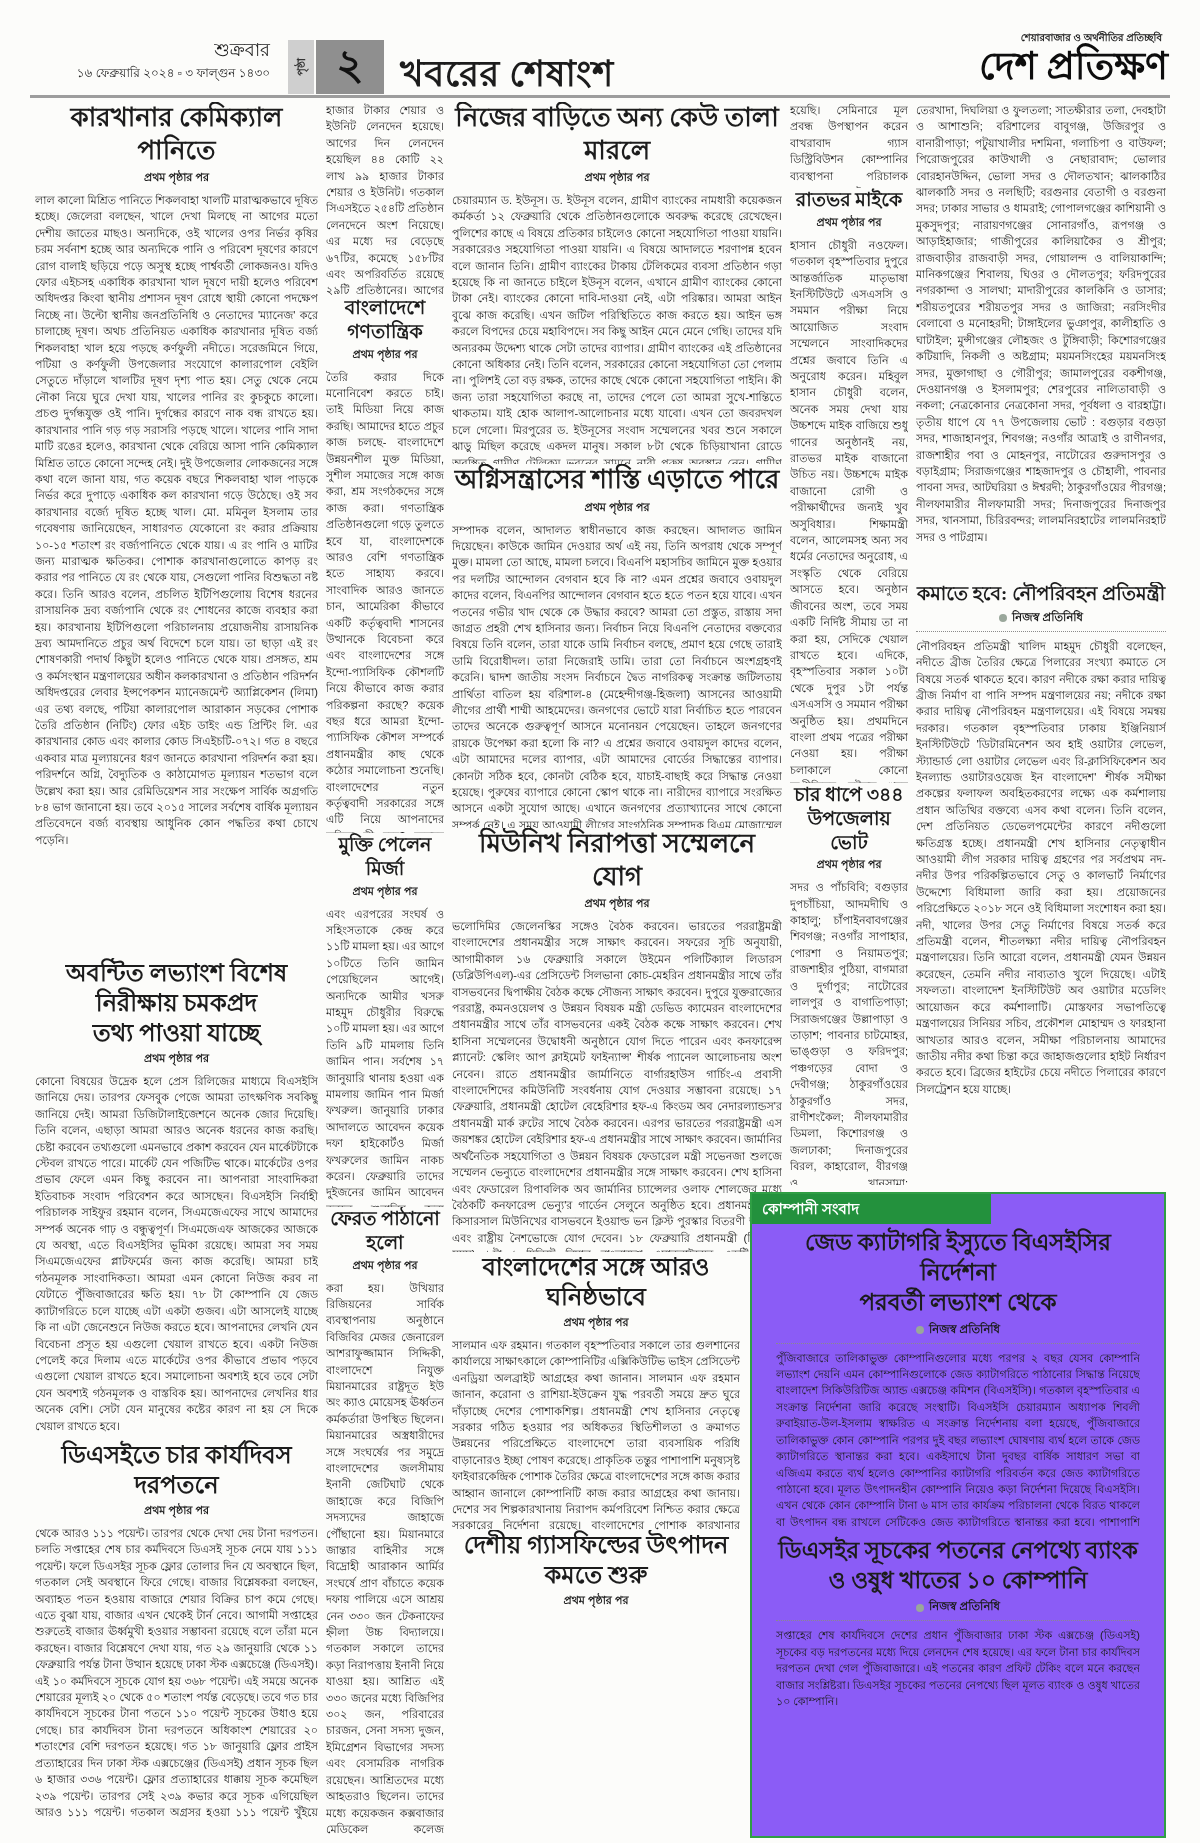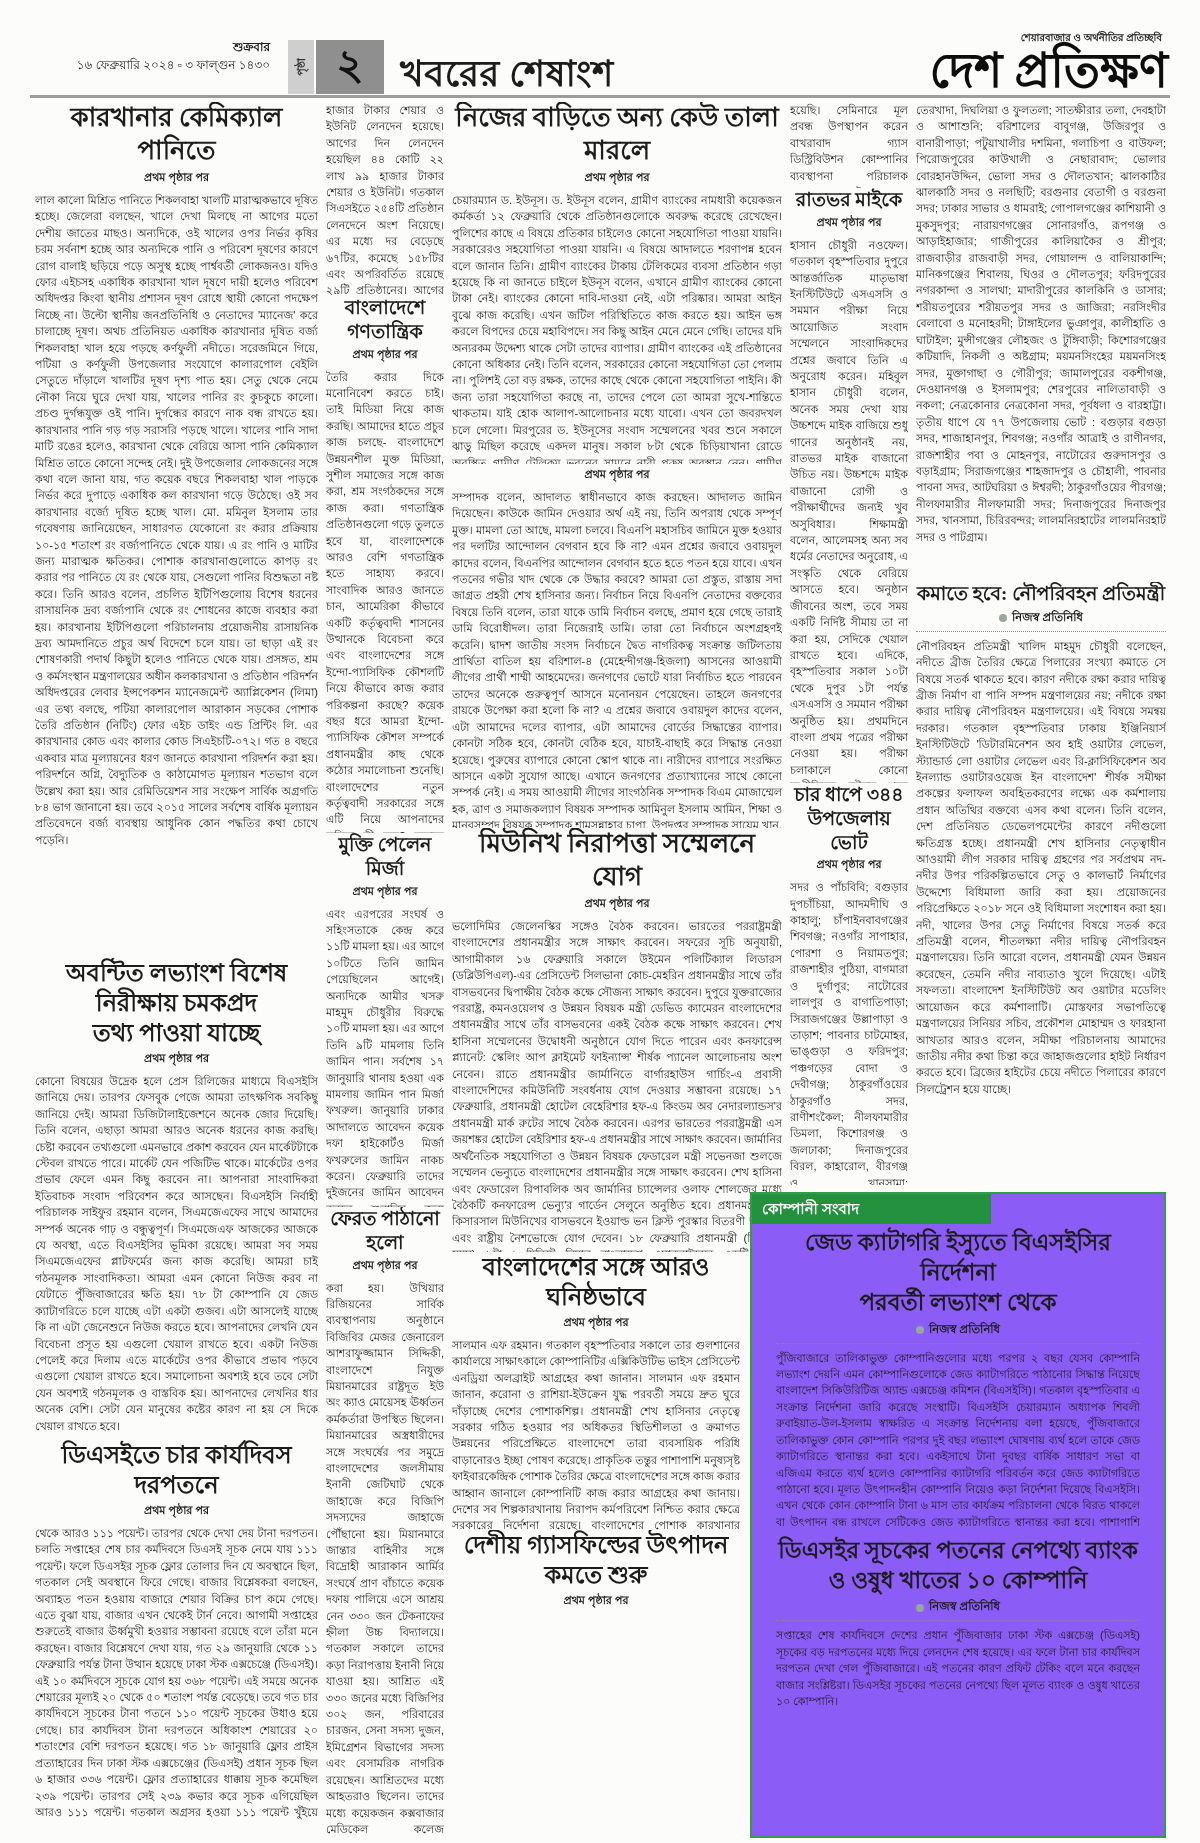--- a/index.html
+++ b/index.html
@@ -1,29 +1,29 @@
 <!DOCTYPE html>
 <html lang="bn"><head>
 <meta charset="utf-8">
 <style>
   html,body{margin:0;padding:0;}
   body{background:#e8e8e8;font-family:"Liberation Sans","DejaVu Sans",sans-serif;}
   #page{position:relative;width:1200px;height:1843px;background:#fcfcfa;margin:0 auto;overflow:hidden;color:#1c1c1c;}
   
   .date-block{position:absolute;left:30px;top:40px;width:240px;text-align:right;}
-  .weekday{font-weight:700;font-size:12px;line-height:1.2;}
+  .weekday{font-weight:400;font-size:18px;line-height:1.2;}
   .dateline{font-size:12px;margin-top:2px;color:#222;}
   .page-word-box{position:absolute;left:288px;top:40px;width:26px;height:54px;background:#cfcfcf;display:flex;align-items:center;justify-content:center;}
   .page-word-box span{writing-mode:vertical-rl;transform:rotate(180deg);font-size:11px;font-weight:700;color:#333;}
   .page-num-box{position:absolute;left:316px;top:40px;width:68px;height:54px;background:#8f8f8f;display:flex;align-items:center;justify-content:center;}
   .page-num-box span{font-size:42px;font-weight:800;color:#111;font-family:"Liberation Serif","DejaVu Serif",serif;}
   .section-title{position:absolute;left:400px;top:46px;font-size:36px;font-weight:800;letter-spacing:0.5px;font-family:"Liberation Serif","DejaVu Serif",serif;}
   .masthead{position:absolute;right:32px;top:30px;text-align:right;}
   .masthead .tagline{font-size:10px;font-weight:700;color:#222;margin-right:6px;}
-  .masthead .mast-title{font-size:48px;font-weight:900;line-height:1.0;font-family:"Liberation Serif","DejaVu Serif",serif;color:#0d0d0d;}
+  .masthead .mast-title{font-size:38px;font-weight:900;line-height:1.0;font-family:"Liberation Serif","DejaVu Serif",serif;color:#0d0d0d;}
   .top-rule{position:absolute;left:30px;right:30px;top:95px;height:3px;background:#9d9d9d;}
   
   .col{position:absolute;top:102px;}
   #colA{left:35px;width:283px;}
   #colB{left:326px;width:118px;}
   #colC{left:452px;width:330px;}
   #colD{left:790px;width:118px;}
   #colE{left:916px;width:250px;}
   .art{overflow:hidden;}
   .t-big{font-size:26px;font-weight:800;text-align:center;line-height:1.25;font-family:"Liberation Serif","DejaVu Serif",serif;}
@@ -100,20 +100,21 @@
     </div>
   </div>
 
   <div class="col" id="colC">
     <div class="art" style="height:362px;">
       <div class="t-big">নিজের বাড়িতে অন্য কেউ তালা মারলে</div>
       <div class="sub">প্রথম পৃষ্ঠার পর</div>
       <div class="body">চেয়ারম্যান ড. ইউনূস। ড. ইউনূস বলেন, গ্রামীণ ব্যাংকের নামধারী কয়েকজন কর্মকর্তা ১২ ফেব্রুয়ারি থেকে প্রতিষ্ঠানগুলোকে অবরুদ্ধ করেছে রেখেছেন। পুলিশের কাছে এ বিষয়ে প্রতিকার চাইলেও কোনো সহযোগিতা পাওয়া যায়নি। সরকারেরও সহযোগিতা পাওয়া যায়নি। এ বিষয়ে আদালতে শরণাপন্ন হবেন বলে জানান তিনি। গ্রামীণ ব্যাংকের টাকায় টেলিকমের ব্যবসা প্রতিষ্ঠান গড়া হয়েছে কি না জানতে চাইলে ইউনূস বলেন, এখানে গ্রামীণ ব্যাংকের কোনো টাকা নেই। ব্যাংকের কোনো দাবি-দাওয়া নেই, এটা পরিষ্কার। আমরা আইন বুঝে কাজ করেছি। এখন জটিল পরিস্থিতিতে কাজ করতে হয়। আইন ভঙ্গ করলে বিপদের চেয়ে মহাবিপদে। সব কিছু আইন মেনে মেনে গেছি। তাদের যদি অন্যরকম উদ্দেশ্য থাকে সেটা তাদের ব্যাপার। গ্রামীণ ব্যাংকের এই প্রতিষ্ঠানের কোনো অধিকার নেই। তিনি বলেন, সরকারের কোনো সহযোগিতা তো পেলাম না। পুলিশই তো বড় রক্ষক, তাদের কাছে থেকে কোনো সহযোগিতা পাইনি। কী জন্য তারা সহযোগিতা করছে না, তাদের পেলে তো আমরা সুখে-শান্তিতে থাকতাম। যাই হোক আলাপ-আলোচনার মধ্যে যাবো। এখন তো জবরদখল চলে গেলো। মিরপুরের ড. ইউনূসের সংবাদ সম্মেলনের খবর শুনে সকালে ঝাড়ু মিছিল করেছে একদল মানুষ। সকাল ৮টা থেকে চিড়িয়াখানা রোডে অবস্থিত গ্রামীণ টেলিকম ভবনের সামনে নারী পুরুষ অবস্থান নেন। গ্রামীণ কমিউনিকেশনের নির্বাহী চেয়ারম্যান নাজনীন বলেন, সকালে এসে দেখি এখানে ঝাড়ু মিছিল হচ্ছে। গেটের সামনে সিটি করপোরেশনের ঝাড়ুদার বসিয়ে দিয়েছে। কাউকে ঢুকতে দিচ্ছে না। আমি একজনকে জিজ্ঞেস করলাম আপনারা কারা, তিনি বললেন আমি যুবলীগ থেকে আসছি। ওপরের নির্দেশনা আছে। আপনারা ঢুকতে পারবেন না। ঝাড়ু মিছিল প্রসঙ্গে ইউনূস বলেন, আমরাও তাদের বিরুদ্ধে অভিযোগ করছি। আমরা তাদের সঙ্গে ছবি তুলতে চেয়েছিলাম। কিন্তু আমি আসার আগে তারা চলে গেছে।</div>
     </div>
     <div class="art" style="height:364px;">
+      <div class="t-big">অগ্নিসন্ত্রাসের শাস্তি এড়াতে পারে</div>
       <div class="sub">প্রথম পৃষ্ঠার পর</div>
       <div class="body">সম্পাদক বলেন, আদালত স্বাধীনভাবে কাজ করছেন। আদালত জামিন দিয়েছেন। কাউকে জামিন দেওয়ার অর্থ এই নয়, তিনি অপরাধ থেকে সম্পূর্ণ মুক্ত। মামলা তো আছে, মামলা চলবে। বিএনপি মহাসচিব জামিনে মুক্ত হওয়ার পর দলটির আন্দোলন বেগবান হবে কি না? এমন প্রশ্নের জবাবে ওবায়দুল কাদের বলেন, বিএনপির আন্দোলন বেগবান হতে হতে পতন হয়ে যাবে। এখন পতনের গভীর খাদ থেকে কে উদ্ধার করবে? আমরা তো প্রস্তুত, রাস্তায় সদা জাগ্রত প্রহরী শেখ হাসিনার জন্য। নির্বাচন নিয়ে বিএনপি নেতাদের বক্তব্যের বিষয়ে তিনি বলেন, তারা যাকে ডামি নির্বাচন বলছে, প্রমাণ হয়ে গেছে তারাই ডামি বিরোধীদল। তারা নিজেরাই ডামি। তারা তো নির্বাচনে অংশগ্রহণই করেনি। দ্বাদশ জাতীয় সংসদ নির্বাচনে দ্বৈত নাগরিকত্ব সংক্রান্ত জটিলতায় প্রার্থিতা বাতিল হয় বরিশাল-৪ (মেহেন্দীগঞ্জ-হিজলা) আসনের আওয়ামী লীগের প্রার্থী শাম্মী আহমেদের। জনগণের ভোটে যারা নির্বাচিত হতে পারবেন তাদের অনেকে গুরুত্বপূর্ণ আসনে মনোনয়ন পেয়েছেন। তাহলে জনগণের রায়কে উপেক্ষা করা হলো কি না? এ প্রশ্নের জবাবে ওবায়দুল কাদের বলেন, এটা আমাদের দলের ব্যাপার, এটা আমাদের বোর্ডের সিদ্ধান্তের ব্যাপার। কোনটা সঠিক হবে, কোনটা বেঠিক হবে, যাচাই-বাছাই করে সিদ্ধান্ত নেওয়া হয়েছে। পুরুষের ব্যাপারে কোনো স্কোপ থাকে না। নারীদের ব্যাপারে সংরক্ষিত আসনে একটা সুযোগ আছে। এখানে জনগণের প্রত্যাখ্যানের সাথে কোনো সম্পর্ক নেই। এ সময় আওয়ামী লীগের সাংগঠনিক সম্পাদক বিএম মোজাম্মেল হক, ত্রাণ ও সমাজকল্যাণ বিষয়ক সম্পাদক আমিনুল ইসলাম আমিন, শিক্ষা ও মানবসম্পদ বিষয়ক সম্পাদক শামসুন্নাহার চাপা, উপদপ্তর সম্পাদক সায়েম খান, কার্যনির্বাহী সদস্য সাহাবুদ্দিন ফরাজী ও আনোয়ার হোসেন উপস্থিত ছিলেন।</div>
     </div>
     <div class="art" style="height:424px;">
       <div class="t-big">মিউনিখ নিরাপত্তা সম্মেলনে যোগ</div>
       <div class="sub">প্রথম পৃষ্ঠার পর</div>
       <div class="body">ভলোদিমির জেলেনস্কির সঙ্গেও বৈঠক করবেন। ভারতের পররাষ্ট্রমন্ত্রী বাংলাদেশের প্রধানমন্ত্রীর সঙ্গে সাক্ষাৎ করবেন। সফরের সূচি অনুযায়ী, আগামীকাল ১৬ ফেব্রুয়ারি সকালে উইমেন পলিটিক্যাল লিডারস (ডব্লিউপিএল)-এর প্রেসিডেন্ট সিলভানা কোচ-মেহরিন প্রধানমন্ত্রীর সাথে তাঁর বাসভবনের দ্বিপাক্ষীয় বৈঠক কক্ষে সৌজন্য সাক্ষাৎ করবেন। দুপুরে যুক্তরাজ্যের পররাষ্ট্র, কমনওয়েলথ ও উন্নয়ন বিষয়ক মন্ত্রী ডেভিড ক্যামেরন বাংলাদেশের প্রধানমন্ত্রীর সাথে তাঁর বাসভবনের একই বৈঠক কক্ষে সাক্ষাৎ করবেন। শেখ হাসিনা সম্মেলনের উদ্বোধনী অনুষ্ঠানে যোগ দিতে পারেন এবং কনফারেন্স প্ল্যানেট: স্কেলিং আপ ক্লাইমেট ফাইন্যান্স' শীর্ষক প্যানেল আলোচনায় অংশ নেবেন। রাতে প্রধানমন্ত্রীর জার্মানিতে বার্গারহাউস গার্চিং-এ প্রবাসী বাংলাদেশিদের কমিউনিটি সংবর্ধনায় যোগ দেওয়ার সম্ভাবনা রয়েছে। ১৭ ফেব্রুয়ারি, প্রধানমন্ত্রী হোটেল বেহেরিশার হফ-এ কিংডম অব নেদারল্যান্ডস'র প্রধানমন্ত্রী মার্ক রুটের সাথে বৈঠক করবেন। এরপর ভারতের পররাষ্ট্রমন্ত্রী এস জয়শঙ্কর হোটেল বেইরিশার হফ-এ প্রধানমন্ত্রীর সাথে সাক্ষাৎ করবেন। জার্মানির অর্থনৈতিক সহযোগিতা ও উন্নয়ন বিষয়ক ফেডারেল মন্ত্রী সভেনজা শুলজে সম্মেলন ভেন্যুতে বাংলাদেশের প্রধানমন্ত্রীর সঙ্গে সাক্ষাৎ করবেন। শেখ হাসিনা এবং ফেডারেল রিপাবলিক অব জার্মানির চ্যান্সেলর ওলাফ শোলজের মধ্যে বৈঠকটি কনফারেন্স ভেন্যু'র গার্ডেন সেলুনে অনুষ্ঠিত হবে। প্রধানমন্ত্রী পরে কিসারসাল মিউনিখের বাসভবনে ইওয়াল্ড ভন ক্লিস্ট পুরস্কার বিতরণী অনুষ্ঠান এবং রাষ্ট্রীয় নৈশভোজে যোগ দেবেন। ১৮ ফেব্রুয়ারি প্রধানমন্ত্রী (মিউনিখ সময়) ৯টা ১০মিনিটে বিমান বাংলাদেশ এয়ারলাইন্সের একটি ফ্লাইট বিজি-২০৮-যোগে ঢাকার উদ্দেশ্যে জার্মানির মুনচেন ফ্রাঞ্জ জোসেফ স্ট্রস বিমানবন্দর ত্যাগ করবেন। ১৯ ফেব্রুয়ারি সকাল ১১টায় (ঢাকা সময়) প্রধানমন্ত্রীর ঢাকার হযরত শাহজালাল আন্তর্জাতিক বিমানবন্দরে পৌঁছার কথা রয়েছে।</div>
     </div>
     <div class="art" style="height:278px;width:288px;">
       <div class="t-mid">বাংলাদেশের সঙ্গে আরও ঘনিষ্ঠভাবে</div>

